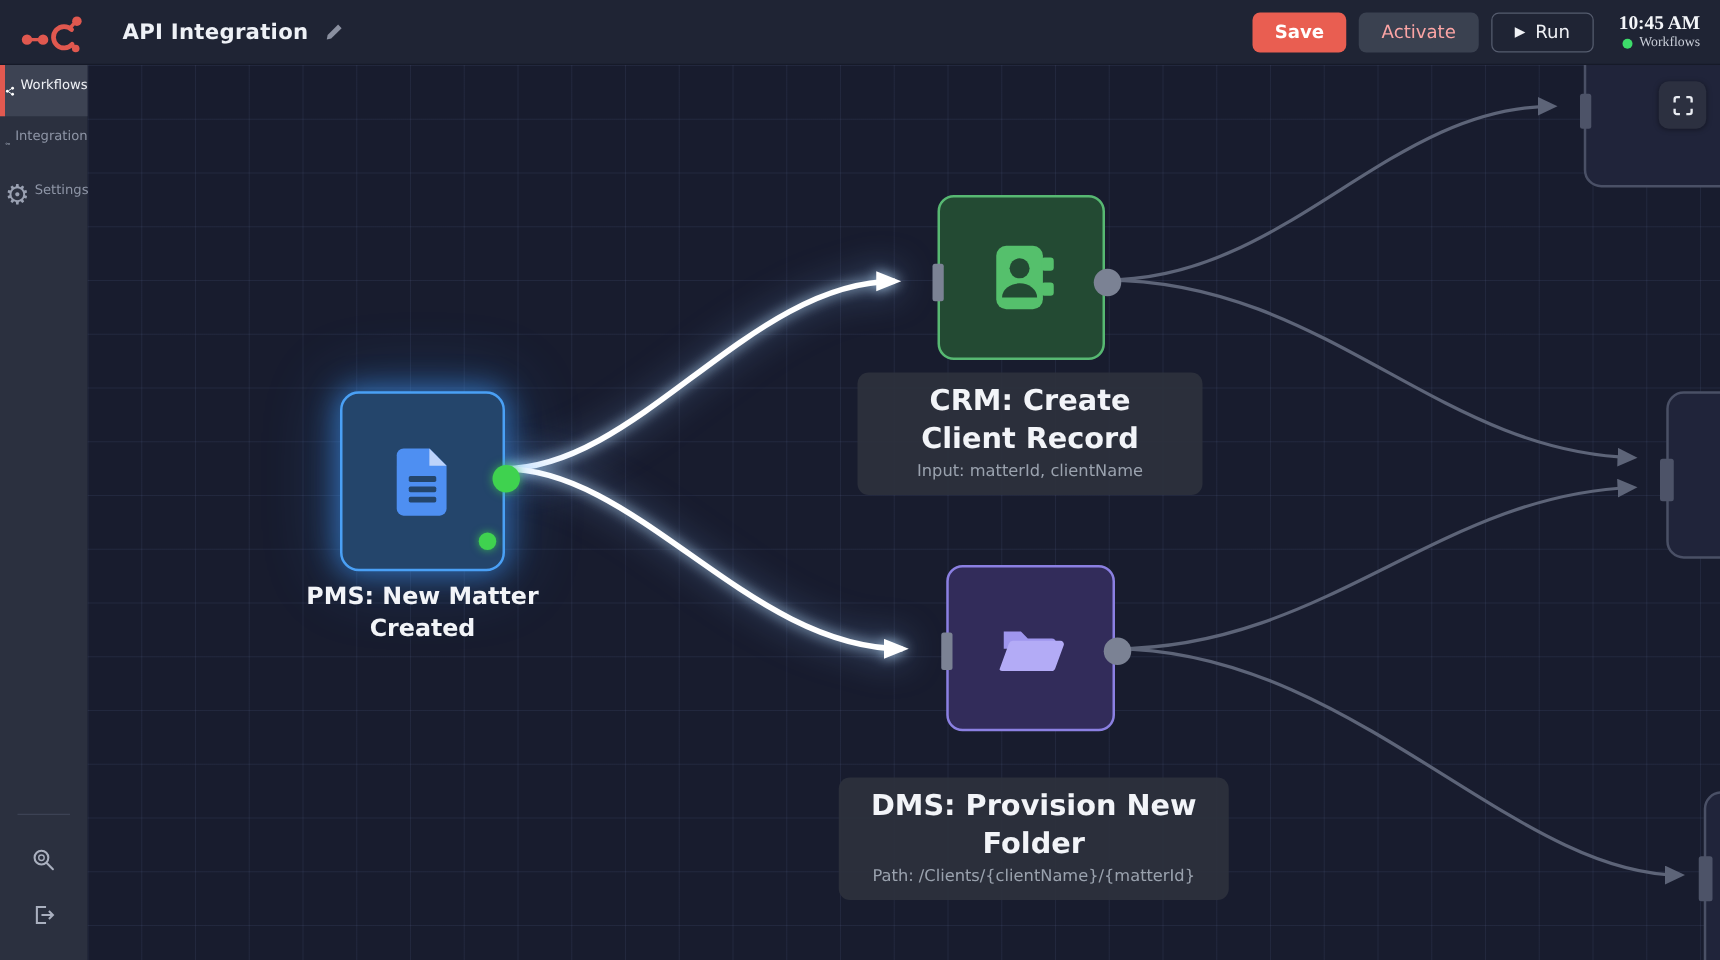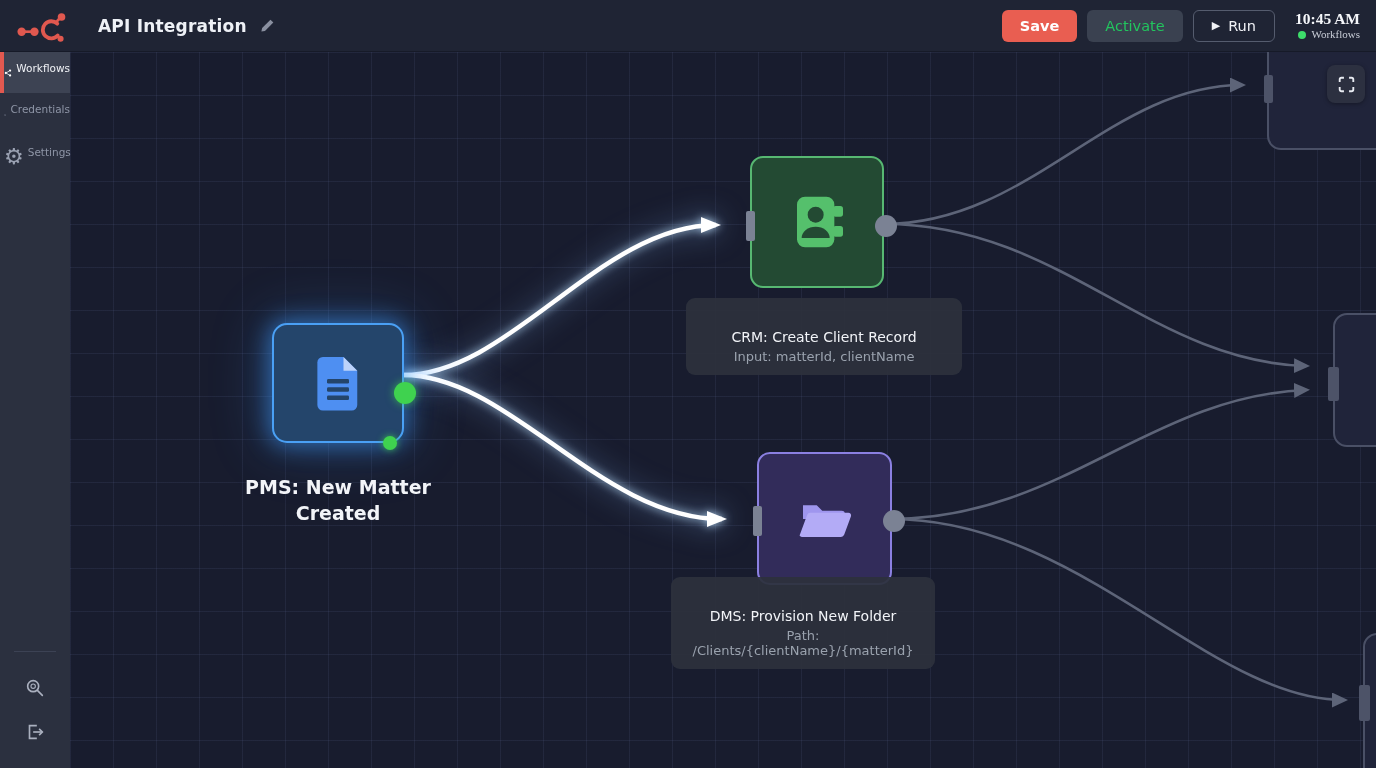--- a/index.html
+++ b/index.html
@@ -11,21 +11,21 @@
             background:#1f2434; display:flex; align-items:center; z-index:30;
             border-bottom:1px solid #161a28; }
   .logo { margin-left:14px; width:58px; height:38px; display:flex; align-items:center; }
   .wf-title { color:#eef1f6; font-size:17px; font-weight:600; margin-left:26px; letter-spacing:.2px; }
   .edit-pencil { margin-left:12px; display:inline-flex; }
   .header-right { margin-left:auto; display:flex; align-items:center; gap:10px; margin-right:16px; }
   .btn { height:32px; padding:0 18px; border-radius:6px; font-size:14.5px; border:none;
          display:inline-flex; align-items:center; gap:8px; cursor:pointer;
          font-family:inherit; }
   .btn-save { background:#e95e51; color:#fff; font-weight:600; }
-  .btn-activate { background:#3a4150; color:#22c55e; }
+  .btn-activate { background:#3a4150; color:#fca5a5; }
   .btn-run { background:transparent; color:#f0f2f6; border:1px solid #555c6e; }
   .run-play { font-size:11px; }
   .clock { text-align:right; margin-left:10px; line-height:1.25;font-family:Liberation Serif, serif; }
   .clock-time { color:#f4f6f9; font-size:15.5px; font-weight:600; }
   .conn { display:flex; align-items:center; gap:5px; justify-content:flex-end; }
   .conn-dot { width:8px; height:8px; border-radius:50%; background:#3ddc6a; }
   .conn-label { color:#c9ced8; font-size:11px; }
 
   
   .sidebar { position:absolute; left:0; top:52px; width:70px; height:716px;
@@ -51,42 +51,42 @@
               linear-gradient(90deg, rgba(125,145,200,.10) 1px, transparent 1px);
             background-size:43px 43px; }
   .edges { position:absolute; left:0; top:0; width:1306px; height:716px; }
   .edge-white { stroke:#ffffff; stroke-width:4.5; fill:none;
                 filter:drop-shadow(0 0 5px rgba(190,225,255,.95)) drop-shadow(0 0 14px rgba(140,190,255,.5)); }
   .edge-gray { stroke:#5d6478; stroke-width:2.6; fill:none; }
 
   .node { position:absolute; border-radius:13px; border:2px solid #4a5066; background:#20243a; }
   .node-icon { position:absolute; left:50%; top:50%; transform:translate(-50%,-50%); }
 
-  .node-pms { left:202px; top:271px; width:132px; height:120px; border-color:#4aa0f5;
+  .node-pms { left:202px; top:261px; width:132px; height:144px; border-color:#4aa0f5;
               background:#24456b; border-radius:15px;
               box-shadow:0 0 22px 3px rgba(64,156,255,.55), 0 0 55px 8px rgba(64,156,255,.22); }
   .node-crm { left:680px; top:104px; width:134px; height:132px; border-color:#57b872; background:#234a33; }
   .node-dms { left:687px; top:400px; width:135px; height:133px; border-color:#8b80e2; background:#322c5a; }
 
   .port-out { position:absolute; width:22px; height:22px; border-radius:50%; background:#7b8294; }
   .port-out-green { background:#3fd24f; box-shadow:0 0 8px rgba(63,210,79,.7); }
   .port-in { position:absolute; width:9px; border-radius:2px; background:#7b8294; }
   .status-dot { position:absolute; width:14px; height:14px; border-radius:50%; background:#3fd24f;
                 box-shadow:0 0 7px rgba(63,210,79,.8); }
 
   .pms-label { position:absolute; left:50%; top:150px; transform:translateX(-50%);
                width:220px; text-align:center; color:#f2f4f8; font-size:19px;
                font-weight:600; line-height:1.35; }
 
   .label-box { position:absolute; background:rgba(45,49,61,.94); border-radius:9px;
                padding:9px 18px 11px; text-align:center; }
-  .label-title { color:#f2f4f8; font-size:14px; font-weight:400; line-height:1.3;margin-top:21px; }
+  .label-title { color:#f2f4f8; font-size:23px; font-weight:700; line-height:1.3; }
   .label-sub { color:#9aa2ae; font-size:13px; margin-top:3px; }
   .box-crm { left:616px; top:246px; width:276px; }
-  .box-dms { left:601px; top:525px; width:264px; }
+  .box-dms { left:601px; top:570px; width:312px; }
 
   .node-partial-tr { left:1197px; top:-16px; width:240px; height:114px; border-radius:14px; }
   .node-partial-mr { left:1263px; top:261px; width:160px; height:134px; border-radius:14px; }
   .node-partial-br { left:1293px; top:581px; width:120px; height:190px; border-radius:14px; }
   .partial-port { background:#4d5368; }
 
   .fit-btn { position:absolute; left:1257px; top:13px; width:38px; height:38px;
              background:#2c3040; border-radius:8px; display:flex; align-items:center;
              justify-content:center; cursor:pointer; box-shadow:0 1px 4px rgba(0,0,0,.35); }
 </style>
@@ -139,21 +139,21 @@
     </svg>
     <span class="lbl">Workflows</span>
   </div>
   <div class="side-item">
     <svg width="24" height="24" viewBox="0 0 24 24" fill="none">
       <circle cx="7" cy="12" r="3.6" stroke="currentColor" stroke-width="2.4"></circle>
       <line x1="10.8" y1="12" x2="21" y2="12" stroke="currentColor" stroke-width="2.4" stroke-linecap="round"></line>
       <line x1="17" y1="12" x2="17" y2="16" stroke="currentColor" stroke-width="2.4" stroke-linecap="round"></line>
       <line x1="20.5" y1="12" x2="20.5" y2="15" stroke="currentColor" stroke-width="2.4" stroke-linecap="round"></line>
     </svg>
-    <span class="lbl">Credentials</span>
+    <span class="lbl">Integration</span>
   </div>
   <div class="side-item">
     <span class="glyph">⚙</span>
     <span class="lbl">Settings</span>
   </div>
   <div class="side-spacer"></div>
   <div class="side-divider"></div>
   <div class="side-icon-btn">
     <svg width="22" height="22" viewBox="0 0 24 24" fill="none">
       <circle cx="10" cy="10" r="6" stroke="currentColor" stroke-width="1.8"></circle>

